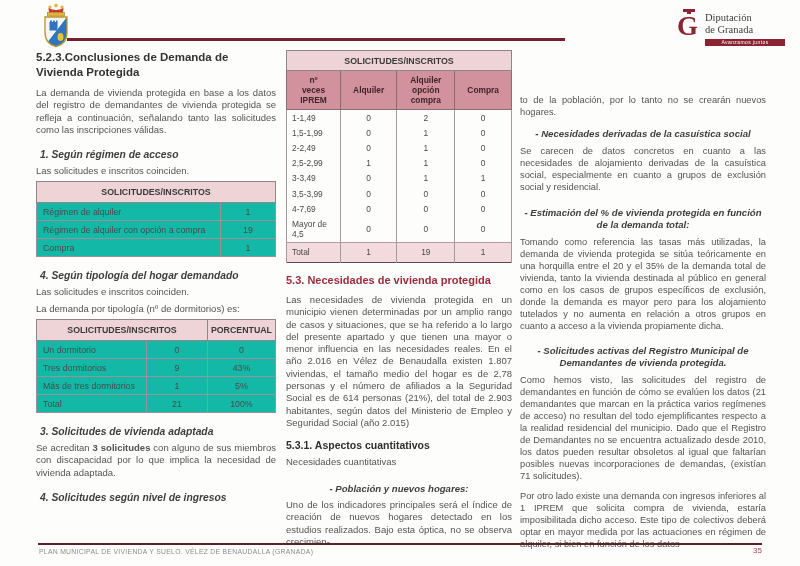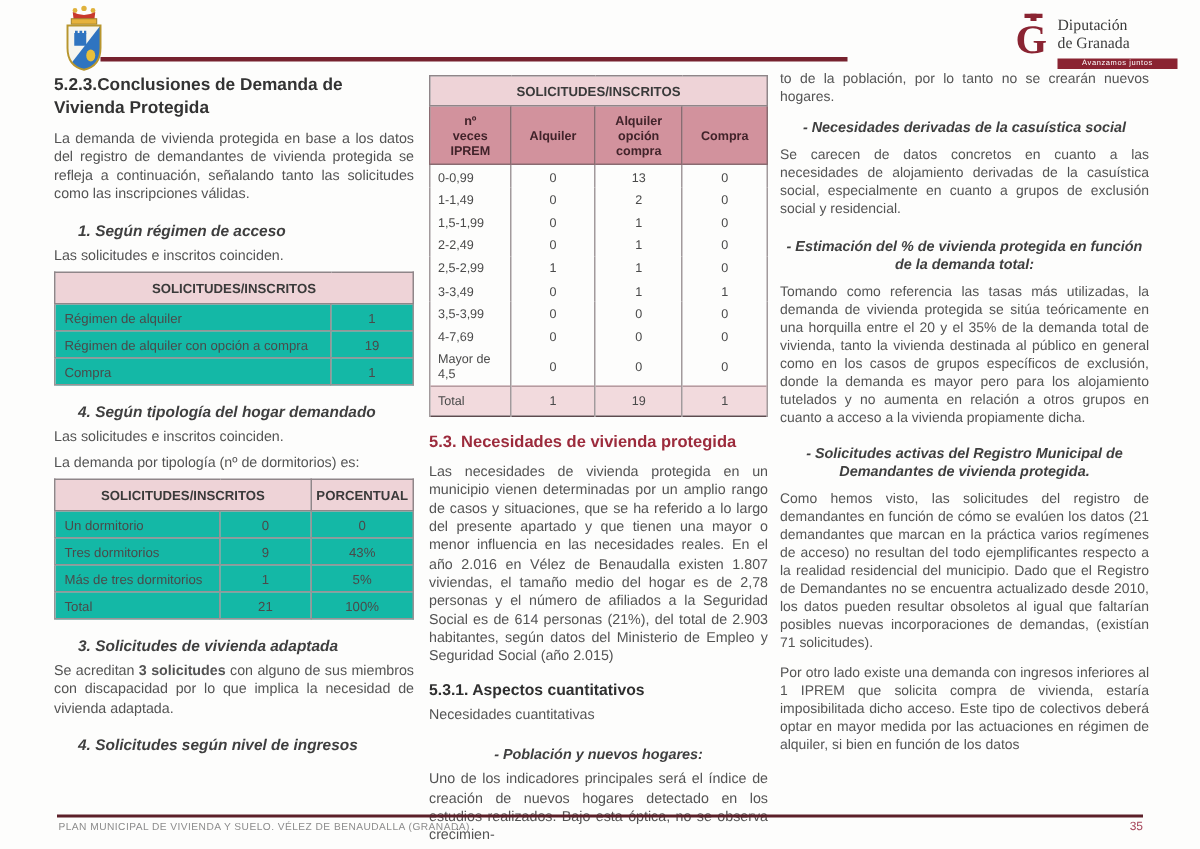--- a/index.html
+++ b/index.html
@@ -14,27 +14,27 @@
   .dip-bar{margin-top:2px;margin-left:29px;width:80px;height:7px;background:#8a2432;color:#fff;
            font-size:5px;line-height:7px;text-align:center;letter-spacing:.4px;}
   
   .foot-rule{position:absolute;left:38px;top:543px;width:724px;height:2px;background:#5c2029;}
   .foot-text{position:absolute;left:39px;top:548px;font-size:6.8px;color:#8c8c8c;letter-spacing:.3px;}
   .foot-page{position:absolute;right:38px;top:546px;font-size:8px;color:#a6455a;}
   
   .col{position:absolute;top:46px;}
   .c1{left:36px;width:240px;}
   .c2{left:286px;width:226px;}
-  .c3{left:520px;width:246px;}
+  .c3{left:520px;width:246px;margin-top:48px;}
   p{font-size:9.5px;line-height:12.3px;text-align:justify;margin:0 0 9px 0;color:#535353;}
   .c3 p{font-size:9.3px;line-height:12px;margin:0 0 8px 0;}
   h2.sec{font-size:11.5px;line-height:14.5px;font-weight:bold;color:#333;margin:4px 0 8px 0;}
   h2.red{color:#9c2b3c;font-size:11px;margin:10px 0 7px 0;}
   h3.bold{font-size:10.5px;color:#2f2f2f;margin:10px 0 5px 0;font-weight:bold;}
-  .subi{font-size:10.3px;font-weight:bold;font-style:italic;color:#3f3f3f;margin:13px 0 5px 16px;}
+  .subi{font-size:10.3px;font-weight:bold;font-style:italic;color:#3f3f3f;margin:13px 0 5px 4px;}
   .dashi{font-size:9.6px;font-weight:bold;font-style:italic;color:#3f3f3f;margin:10px 0 4px 0;line-height:12.5px;text-align:center;}
   .note{margin:0 0 4px 0;}
   
   table{width:100%;border-collapse:collapse;color:#4a4a4a;margin:4px 0 10px 0;}
   .t12{font-size:8.8px;border:1.4px solid #5d5255;}
   .t12 th{background:#eed3d7;color:#3a3a3a;font-weight:bold;padding:5px 3px;border:1px solid #8f8689;text-align:center;}
   .t12 td{border:1px solid #9a9295;padding:3.5px 6px;background:#14b8a6;}
   .t12 td.num{text-align:center;}
   
   .t3{font-size:8.4px;border:1.4px solid #5d4a4e;}
@@ -179,26 +179,20 @@
           </tr>
         <tr>
           <th class="dark">nº veces IPREM</th>
           <th class="dark">Alquiler</th>
           <th class="dark">Alquiler opción compra</th>
           <th class="dark">Compra</th>
         </tr>
       </thead>
       <tbody>
         <tr>
-            <td>0-0,99</td>
-            <td class="num">0</td>
-            <td class="num">13</td>
-            <td class="num">0</td>
-          </tr>
-        <tr>
             <td>1-1,49</td>
             <td class="num">0</td>
             <td class="num">2</td>
             <td class="num">0</td>
           </tr>
         <tr>
             <td>1,5-1,99</td>
             <td class="num">0</td>
             <td class="num">1</td>
             <td class="num">0</td>

